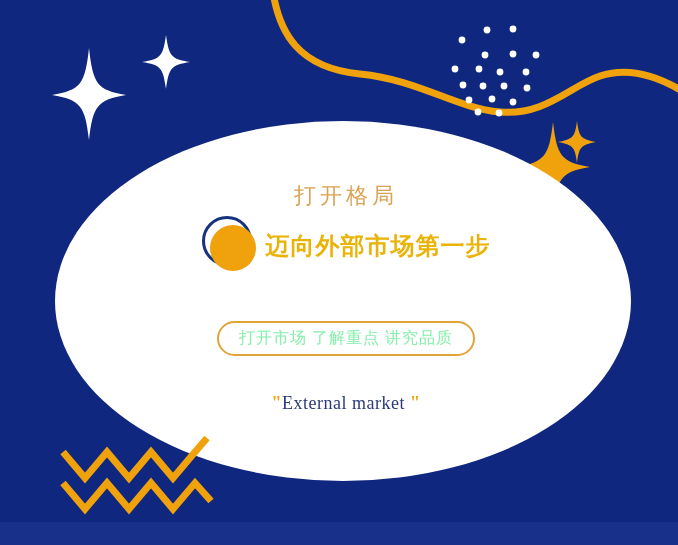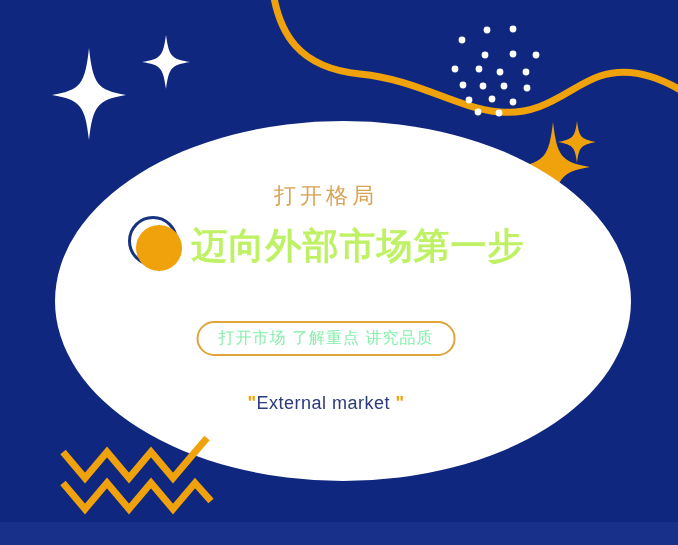--- a/index.html
+++ b/index.html
@@ -23,22 +23,22 @@
   .ellipse{
     position:absolute;
     left:55px;top:121px;
     width:576px;height:360px;
     background:#ffffff;
     border-radius:50%;
   }
   
   .content{
     position:absolute;
-    left:38px;top:121px;
-    width:576px;height:360px;
+    left:58px;top:121px;
+    width:576px;height:360px;font-family:Liberation Serif, serif;
   }
   .eyebrow{
     position:absolute;
     left:0;top:60px;width:576px;
     text-align:center;
     color:#d9a353;
     font-size:22px;
     letter-spacing:4px;
     font-weight:400;
   }
@@ -60,22 +60,22 @@
     border-radius:50%;
     box-sizing:border-box;
   }
   .dot-fill{
     position:absolute;left:8px;top:9px;
     width:46px;height:46px;
     background:#efa20b;
     border-radius:50%;
   }
   .main-title{
-    color:#bef264;
-    font-size:36px;
+    color:#eab308;
+    font-size:24px;
     font-weight:bold;
     letter-spacing:1px;
     white-space:nowrap;
     line-height:1;
   }
   .pill{
     position:absolute;
     left:50%;transform:translateX(-50%);
     top:200px;
     border:2px solid #e0a53a;

